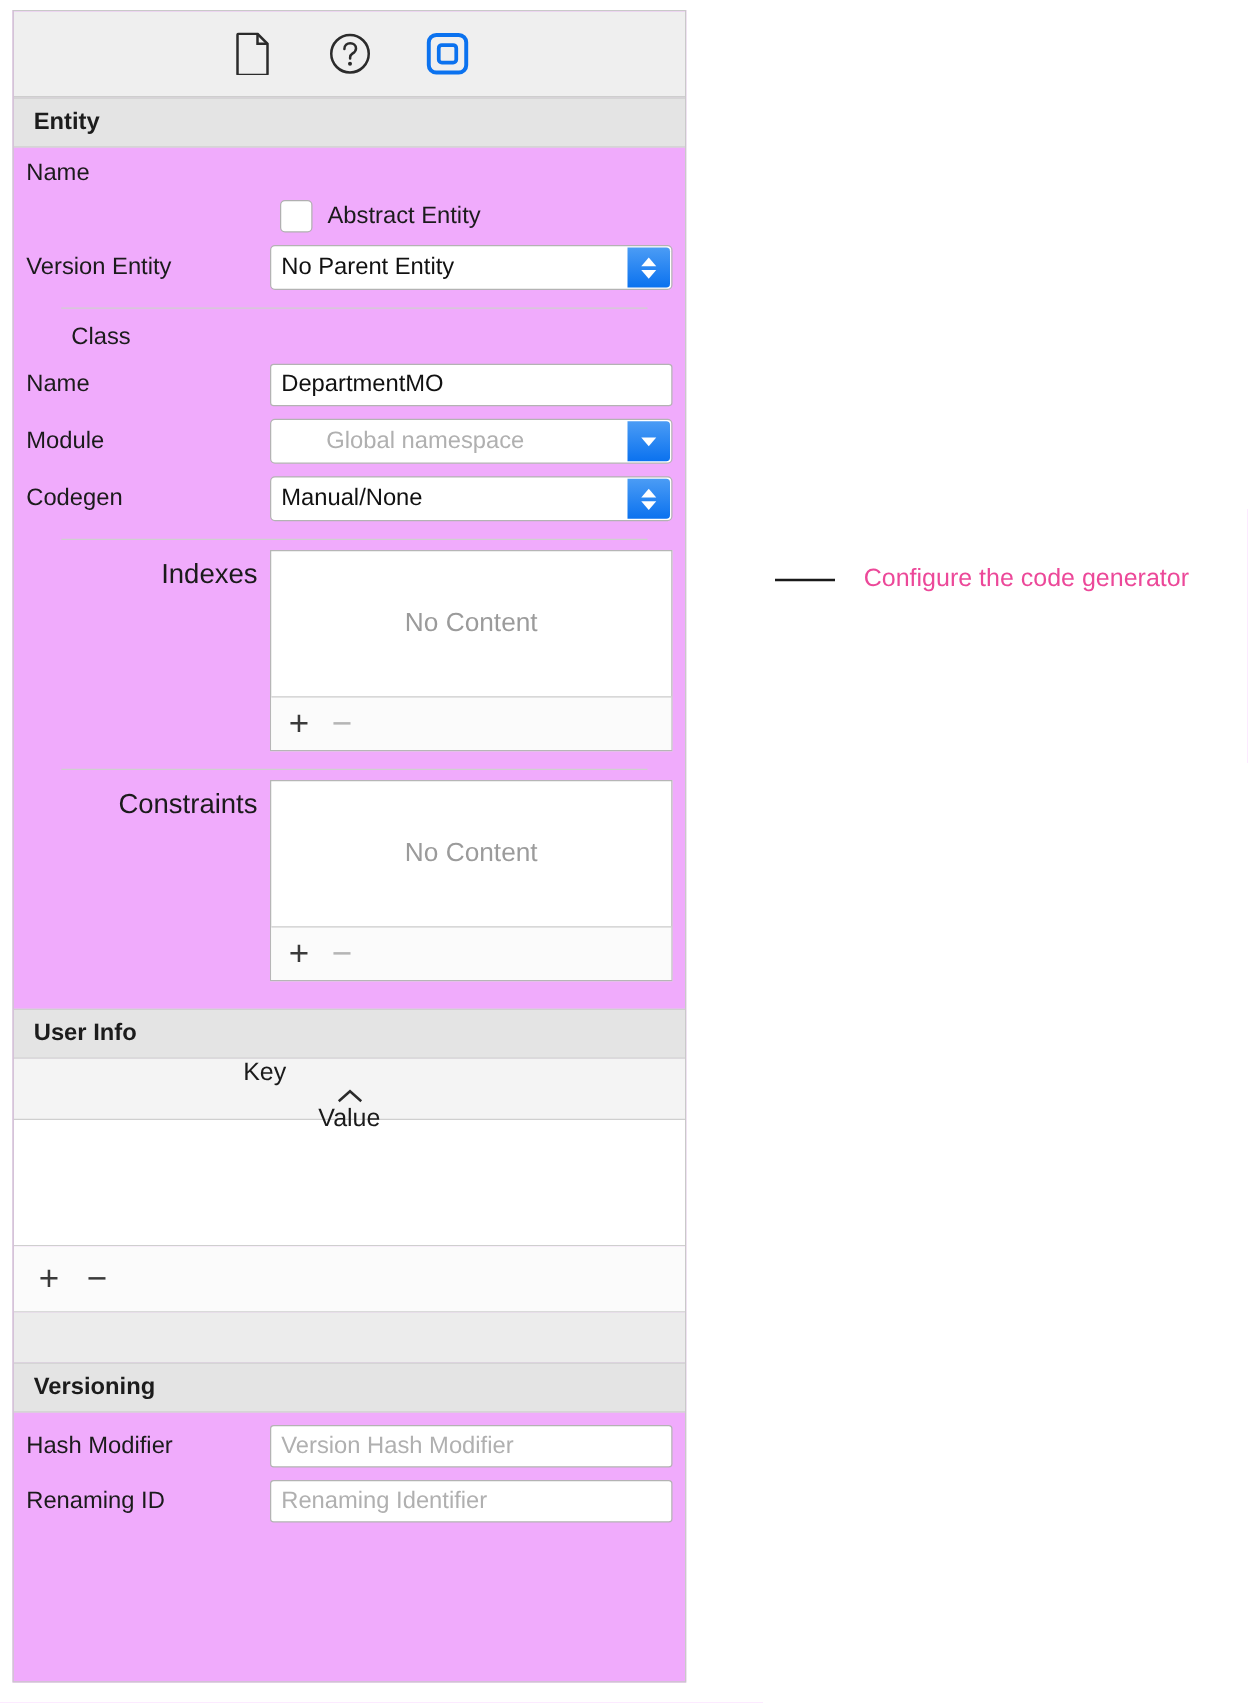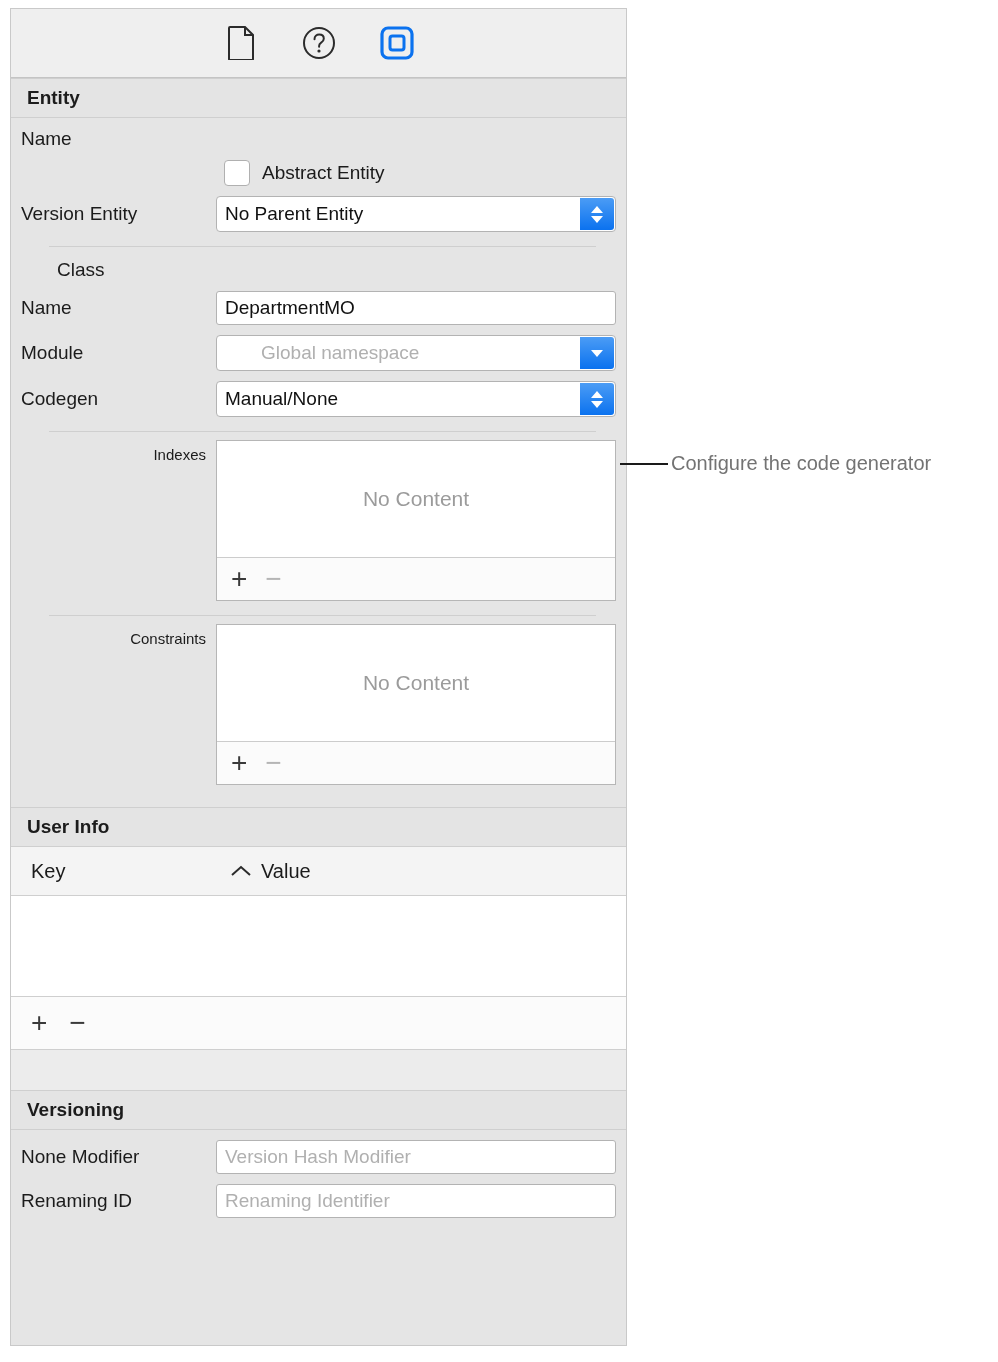--- a/index.html
+++ b/index.html
@@ -13,23 +13,23 @@
     position: relative;
     font-family: "Liberation Sans", sans-serif;
     -webkit-font-smoothing: antialiased;
   }
 
   
   .inspector {
     position: absolute;
     left: 10px;
     top: 8px;
-    width: 617px;
+    width: 539px;
     height: 1338px;
-    background: #e5e5e5;
+    background: #f0abfc;
     border: 1px solid #c9c9c9;
     box-sizing: border-box;
     overflow: hidden;
   }
 
   
   .toolbar {
     height: 68px;
     background: #efefef;
     border-bottom: 1px solid #c4c4c4;
@@ -181,21 +181,21 @@
     color: #1c1c1c;
     margin: 12px 0 0 36px;
   }
 
   
   .listbox-row {
     display: flex;
     margin-top: 8px;
   }
   .listbox-row .label {
-    font-size: 15px;
+    font-size: 22px;
     color: #1b1b1b;
     width: 195px;
     text-align: right;
     padding-right: 10px;
     box-sizing: border-box;
     padding-top: 6px;
   }
   .listbox {
     flex: 1;
     border: 1px solid #b6b6b6;
@@ -229,20 +229,21 @@
 
   
   .table-head {
     height: 48px;
     background: #f4f4f4;
     border-bottom: 1px solid #cfcfcf;
     display: flex;
     align-items: center;
     font-size: 20px;
     color: #1b1b1b;
+    flex-direction: column;
   }
   .th-key { width: 210px; padding-left: 20px; box-sizing: border-box; }
   .th-sort { width: 40px; display: flex; align-items: center; justify-content: center; }
   .th-value { flex: 1; }
   .table-body {
     height: 100px;
     background: #ffffff;
     border-bottom: 1px solid #cfcfcf;
   }
   .table-footer {
@@ -267,22 +268,22 @@
     display: flex;
     align-items: center;
   }
   .callout .leader {
     width: 48px;
     height: 2px;
     background: #1a1a1a;
   }
   .callout .text {
     font-size: 20px;
-    color: #737373;
-    margin-left: 3px;
+    color: #ec4899;
+    margin-left: 23px;
     white-space: nowrap;
   }
 </style>
 </head>
 <body>
 
 <div class="inspector">
 
   <div class="toolbar">
     <div class="tab-icon">
@@ -411,21 +412,21 @@
     <span class="minus">−</span>
   </div>
   <div class="gap-strip"></div>
 
   <div class="section-header">
     <span class="title">Versioning</span>
   </div>
 
   <div class="body-pad">
     <div class="row">
-      <div class="label lbl-w">None Modifier</div>
+      <div class="label lbl-w">Hash Modifier</div>
       <div class="field placeholder">Version Hash Modifier</div>
     </div>
     <div class="row">
       <div class="label lbl-w">Renaming ID</div>
       <div class="field placeholder">Renaming Identifier</div>
     </div>
   </div>
 
 </div>
 

